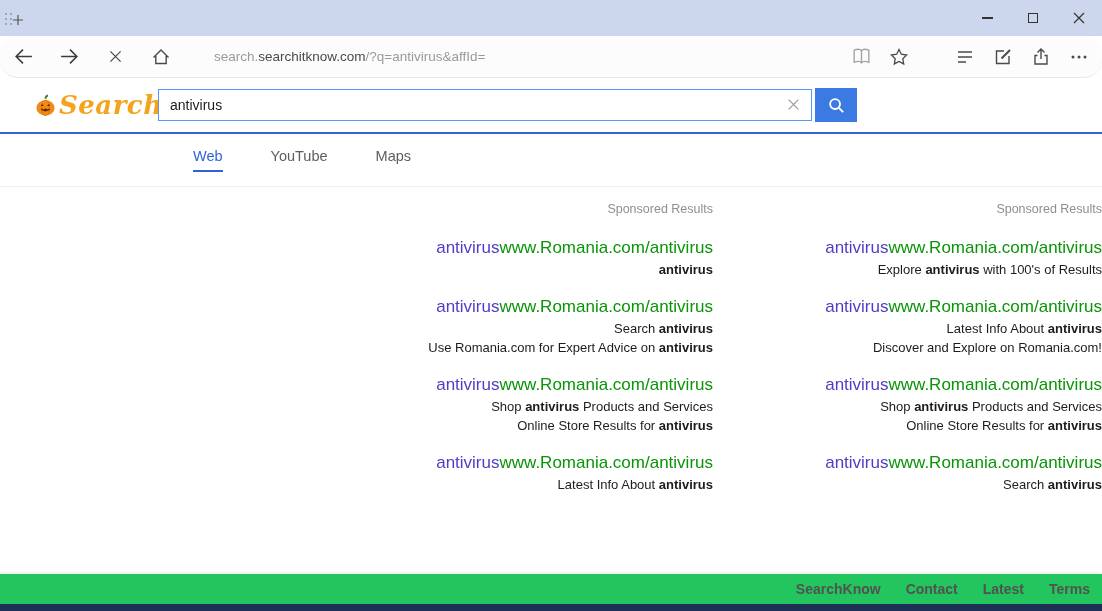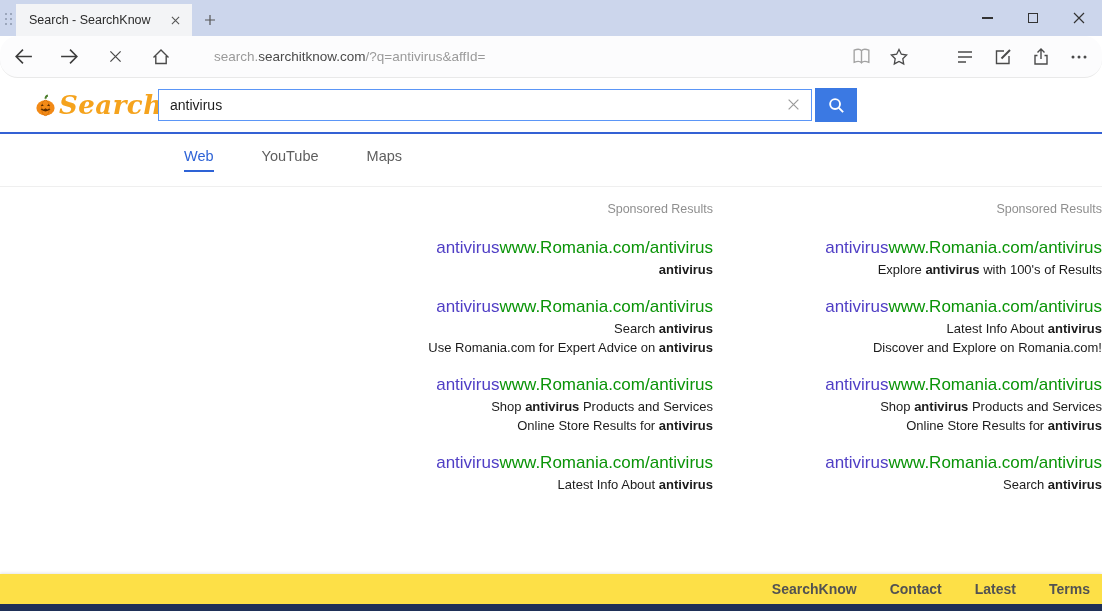--- a/index.html
+++ b/index.html
@@ -52,62 +52,54 @@
                  padding:0 34px 0 11px; }
   .clear-x { position:absolute; right:12px; top:9px; cursor:pointer; }
   .search-btn { width:42px; height:34px; background:#3b79e3; border:none; margin-left:3px;
                 display:flex; align-items:center; justify-content:center; cursor:pointer; }
 
   
   .tabs-row { height:53px; display:flex; align-items:center; padding-left:184px;
               border-bottom:1px solid #efefef; background:#fff; }
   .vtab { font-size:14.5px; color:#5e5e5e; margin-right:48px; padding-bottom:6px;
           border-bottom:2px solid transparent; cursor:pointer; }
-  .vtab.active { color:#2e63d6; border-bottom-color:#2e63d6; }
+  .vtab.active { color:#2e63d6; border-bottom-color:#2e63d6;margin-left:9px; }
 
   
   .results { display:flex; padding:15px 0 0 158px;text-align:right; }
   .col { width:555px; }
   .col:last-child { flex:1; }
   .sponsored { font-size:12.5px; color:#8f8f8f; margin-bottom:20px; }
   .result { margin-bottom:16px; }
   .r-title { font-size:17px; color:#4f3ec5; line-height:24px; display:inline-block; cursor:pointer; }
   .r-url { font-size:17px; color:#0a9408; line-height:19px; cursor:pointer; display:inline-block; }
   .r-line { font-size:13px; color:#1c1c1c; line-height:19px; }
   .r-line b { font-weight:bold; }
 
   
   .footer { position:absolute; left:0; right:0; bottom:0; }
-  .footer-links { height:30px; background:#fde047; display:flex; justify-content:flex-end;
-                  align-items:center; gap:33px; padding-right:12px;
+  .footer-links { height:30px; background:#22c55e; display:flex; justify-content:flex-end;
+                  align-items:center; gap:25px; padding-right:12px;
                   box-shadow:0 -1px 3px rgba(0,0,0,.10); }
   .footer-link { font-size:14px; font-weight:bold; color:#525252; cursor:pointer; }
   .footer-bar { height:7px; background:#1f3057; }
 </style>
 </head>
 <body>
 
 <div class="tabbar">
   <span class="grip">
       <i></i>
       <i></i>
       <i></i>
       <i></i>
       <i></i>
       <i></i>
     </span>
 
-  <div class="tab">
-    <span class="tab-title">Search - SearchKnow</span>
-    <span class="tab-close">
-      <svg width="9" height="9" viewBox="0 0 10 10">
-          <path d="M1 1 L9 9 M9 1 L1 9" stroke="#555" stroke-width="1.2" fill="none"></path>
-        </svg>
-    </span>
-  </div>
 
   <div class="newtab">
     <span>
       <svg width="12" height="12" viewBox="0 0 12 12">
           <path d="M6 1 V11 M1 6 H11" stroke="#555" stroke-width="1.2" fill="none"></path>
         </svg>
     </span>
   </div>
 
   <div class="wincontrols">

